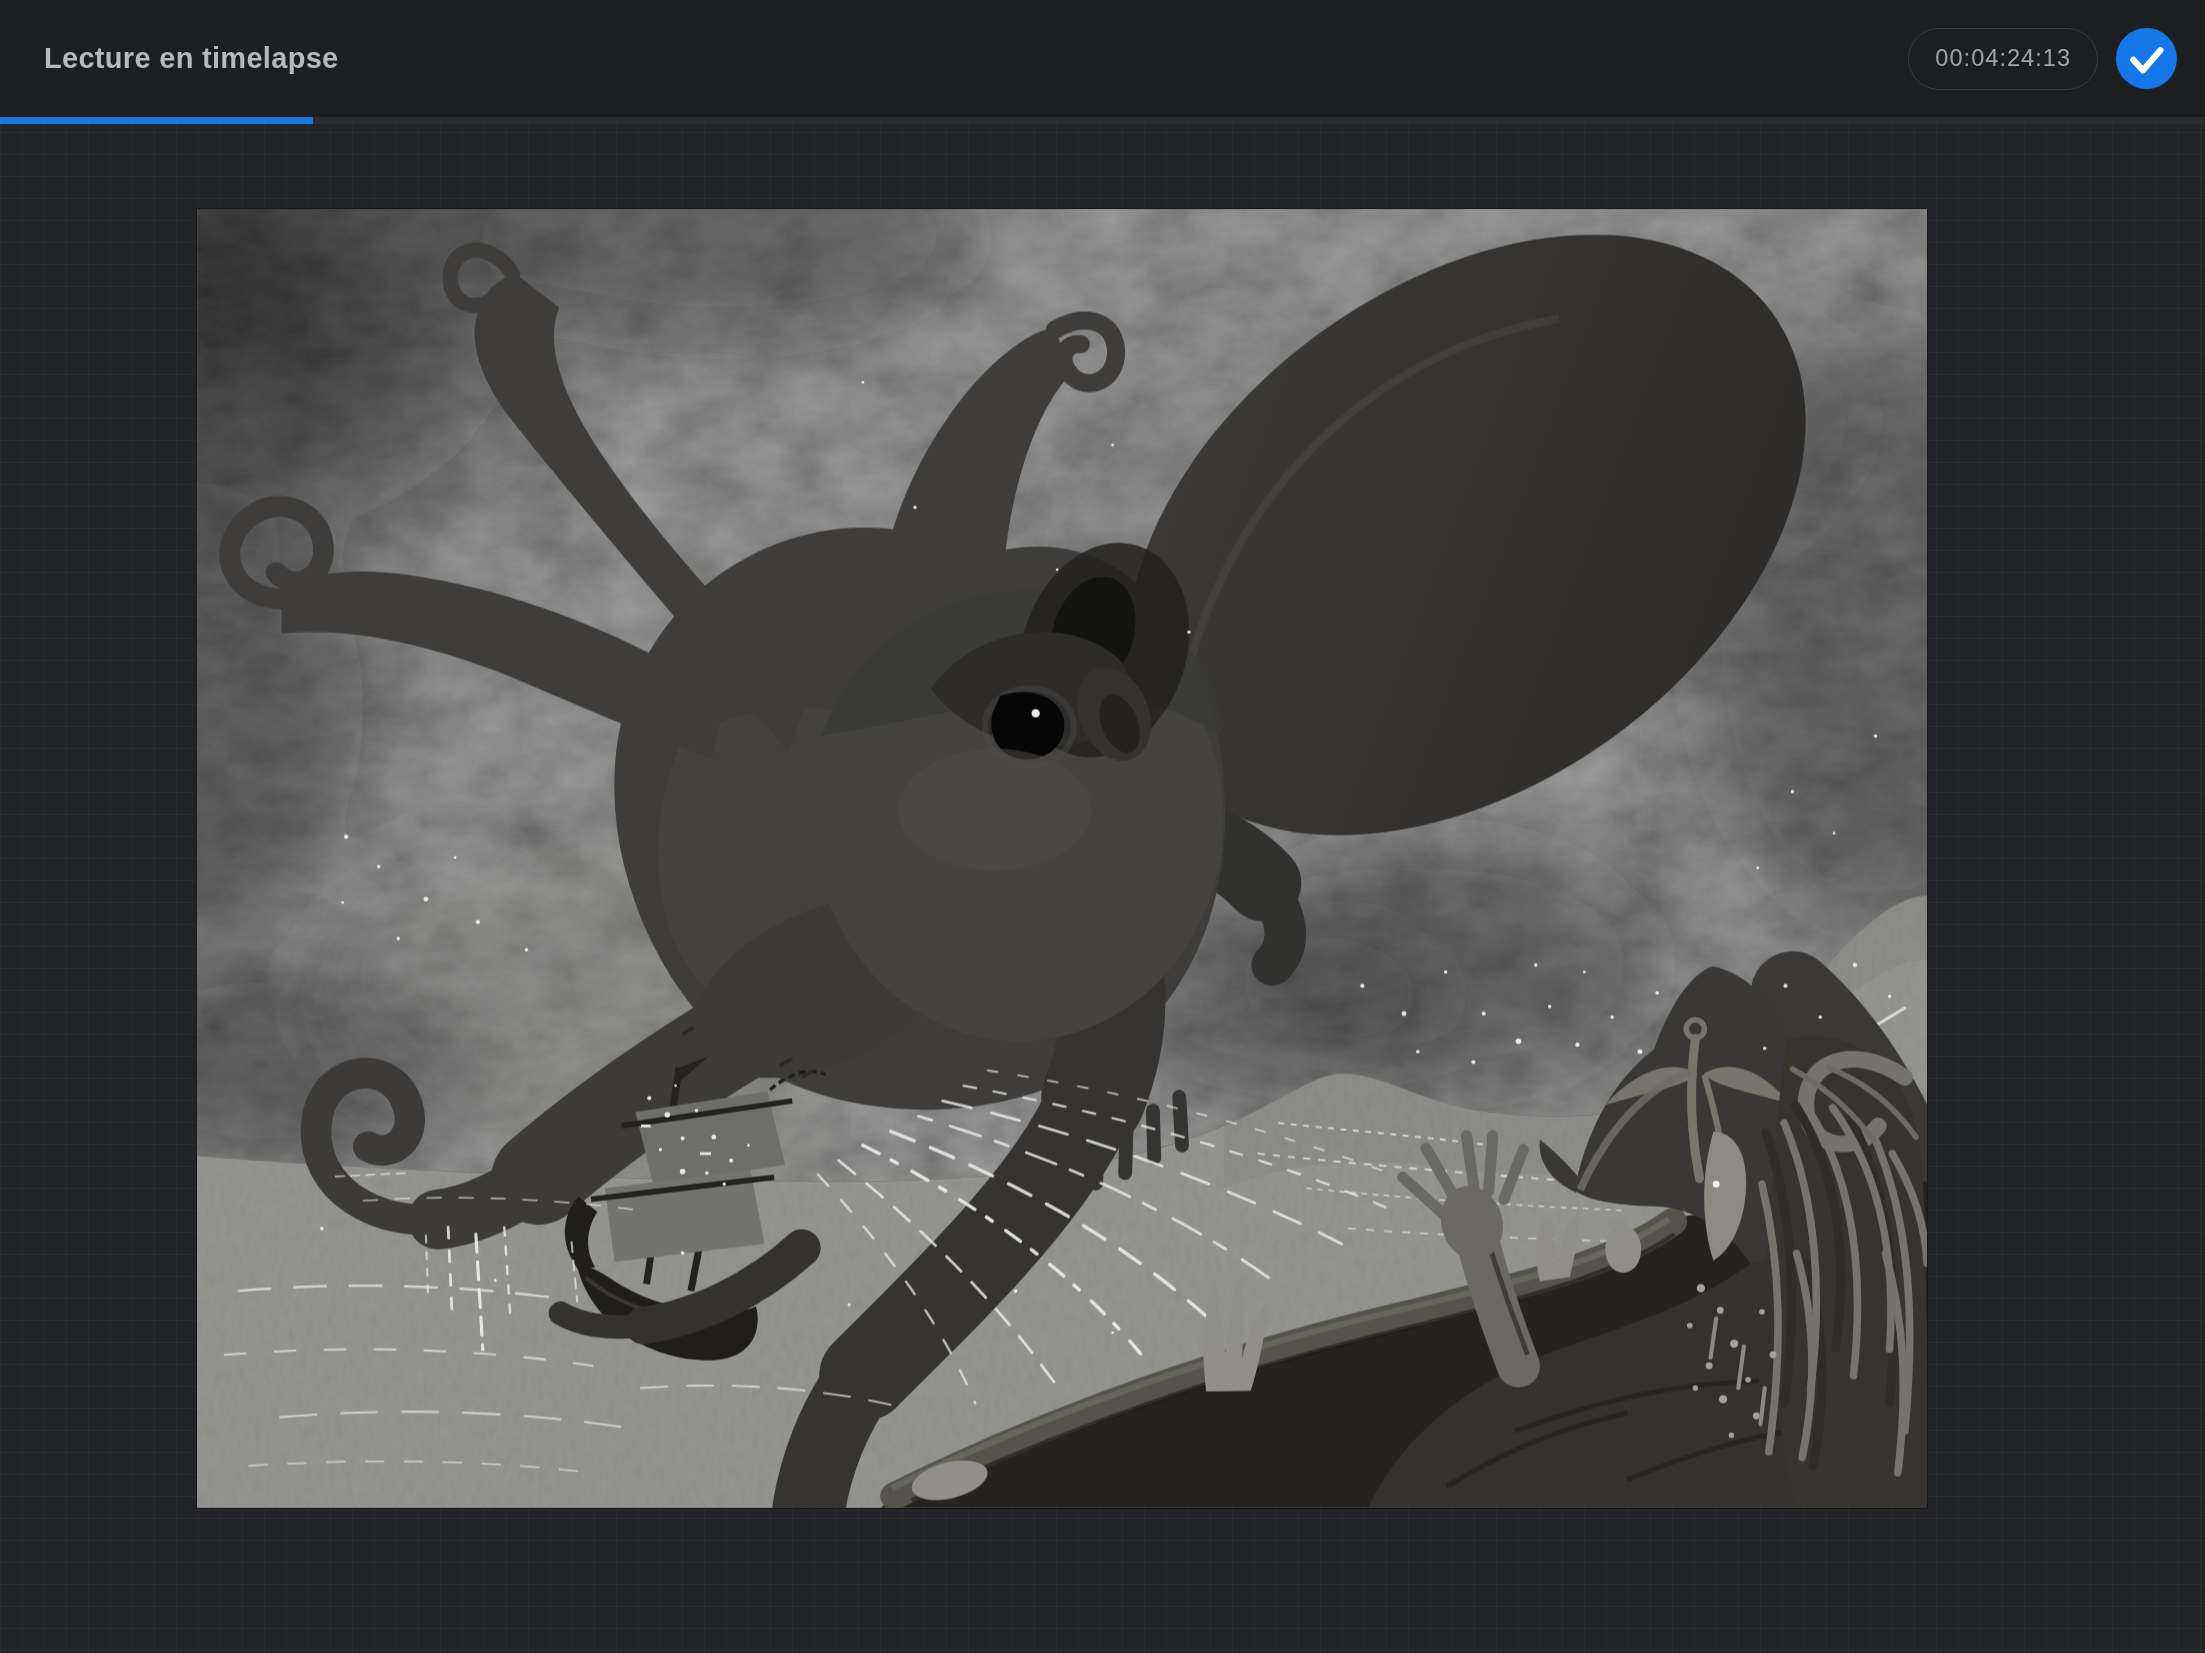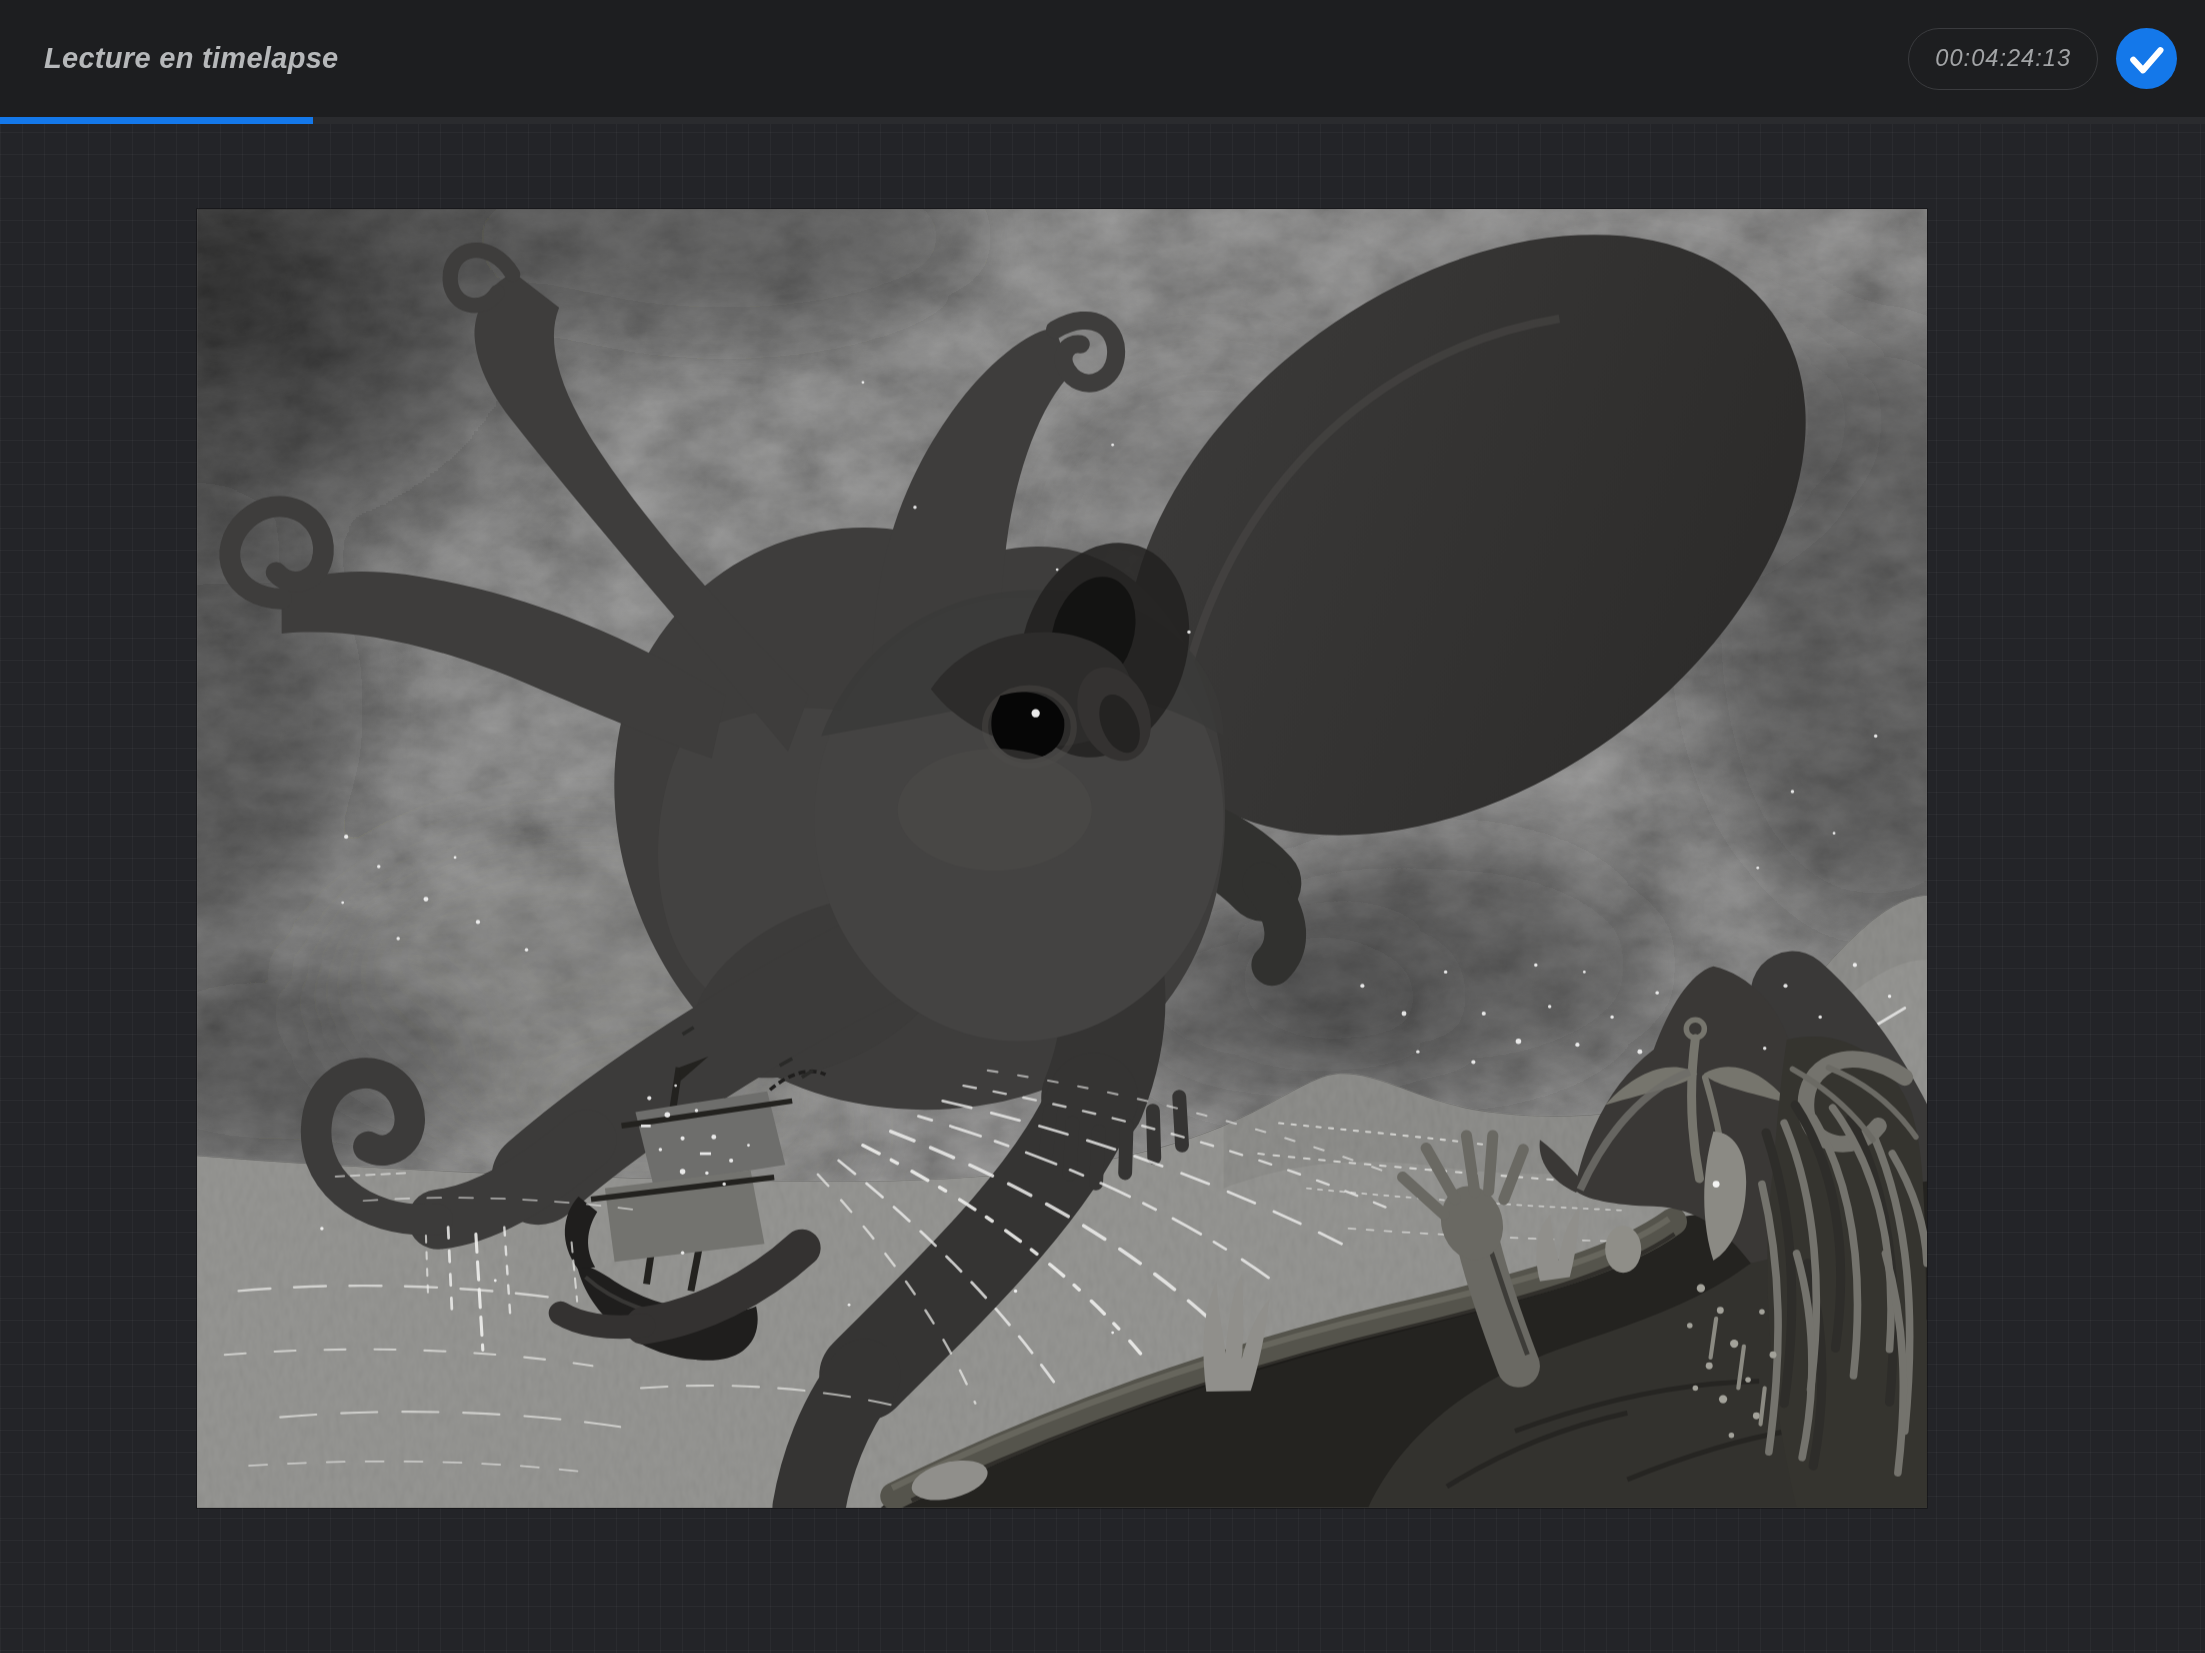--- a/index.html
+++ b/index.html
@@ -22,21 +22,20 @@
       linear-gradient(90deg, var(--grid-line) 0.7px, transparent 0.7px);
     background-size:22px 22px;
     position:relative;
   }
   .topbar{
     position:absolute;left:0;top:0;width:2205px;height:117px;
     background:var(--topbar-bg);
     display:flex;align-items:center;
     padding:0 28px 0 44px;
     z-index:5;
-    font-style:italic;
   }
   .page-title{
     font-size:29px;font-weight:700;color:var(--title-c);letter-spacing:0.3px;
   }
   .topbar-right{margin-left:auto;display:flex;align-items:center;gap:18px;}
   .time-pill{
     height:62px;min-width:160px;padding:0 26px;
     border:1.4px solid var(--pill-b);border-radius:32px;
     display:flex;align-items:center;justify-content:center;
     color:var(--time-c);font-size:23.6px;letter-spacing:1px;

